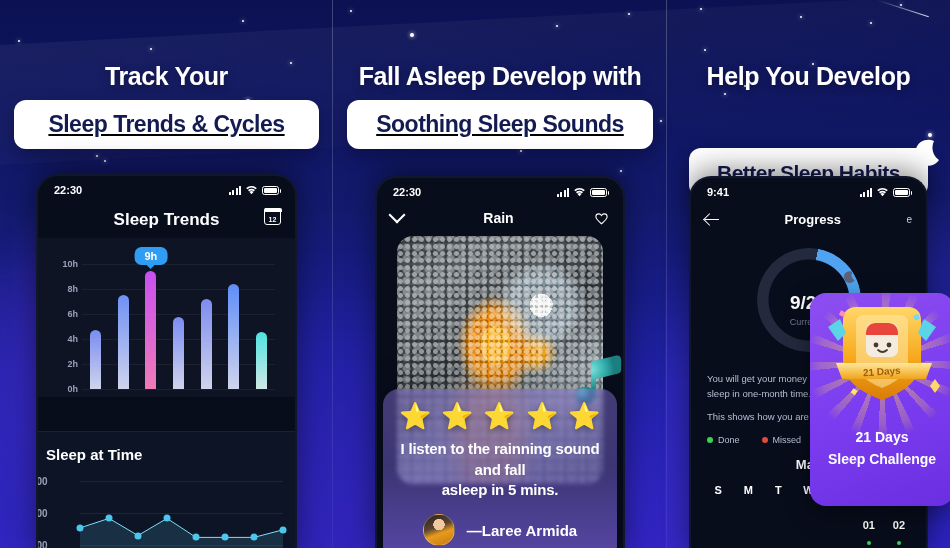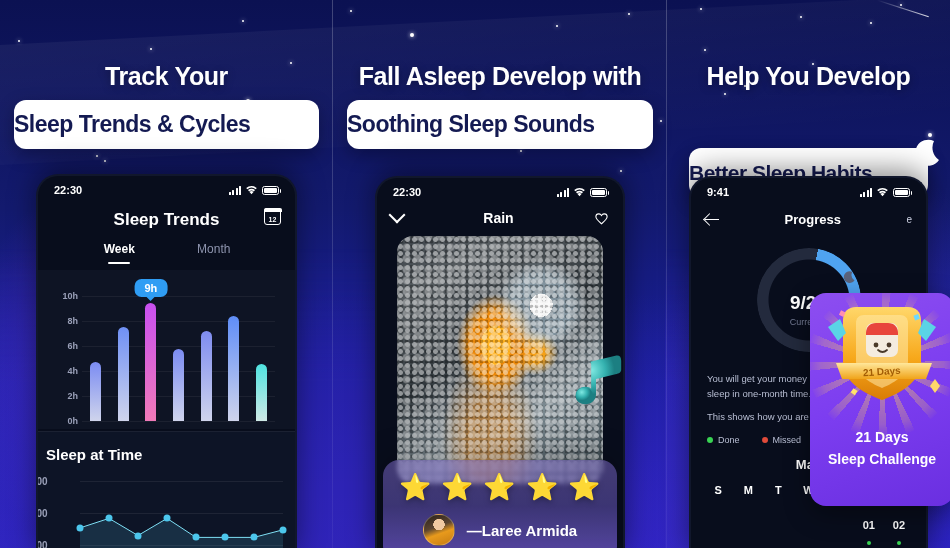--- a/index.html
+++ b/index.html
@@ -55,22 +55,23 @@
 
   
   .head-top {
     position:absolute; left:0; right:0; top:62px; text-align:center;
     color:#fff; font-size:25px; font-weight:bold; letter-spacing:-0.4px;
     text-shadow:0 2px 8px rgba(0,0,0,.35);
   }
   .head-card {
     position:absolute; left:14px; right:14px; top:100px;
     background:#fff; border-radius:12px; height:49px;
-    display:flex; align-items:center; justify-content:flex-start;
+    display:flex; align-items:center; justify-content:center;
     box-shadow:0 6px 18px rgba(0,0,0,.3);
+    text-decoration:underline;
   }
   .head-card span { color:#141a52; font-size:23px; font-weight:bold; letter-spacing:-0.5px; white-space:nowrap; }
   .panel:nth-child(3) .head-card { left:22px; right:22px;margin-top:48px; }
   .panel:nth-child(3) .head-card span{ font-size:21px; }
 
   .moon { position:absolute; right:8px; top:138px; width:34px; height:34px; }
 
   
   .phone {
     position:absolute; left:36px; right:36px; top:174px; bottom:-10px;
@@ -296,24 +297,20 @@
           </div>
         </div>
 
         <div class="p1-head">
           <span>Sleep Trends</span>
           <span class="cal-ico">
               <b>12</b>
             </span>
         </div>
 
-        <div class="tabs">
-          <div class="tab active"><span>Week</span></div>
-          <div class="tab"><span>Month</span></div>
-        </div>
 
         <div class="chart-wrap">
           <div class="chart">
             <div class="glines" id="bar-glines">
                 <div style="top: 100%;"></div>
                 <div style="top: 80%;"></div>
                 <div style="top: 60%;"></div>
                 <div style="top: 40%;"></div>
                 <div style="top: 20%;"></div>
                 <div style="top: 0%;"></div>
@@ -432,20 +429,24 @@
         </span>
 
         <div class="review">
           <div class="stars" id="stars-row">
               <span>⭐</span>
               <span>⭐</span>
               <span>⭐</span>
               <span>⭐</span>
               <span>⭐</span>
             </div>
+          <div class="rev-text">
+            <span>I listen to the rainning sound and fall</span><br>
+            <span>asleep in 5 mins.</span>
+          </div>
           <div class="rev-by">
             <span class="avatar"></span>
             <span class="rev-name">—Laree Armida</span>
           </div>
         </div>
       </div>
       <div class="divider" style="right:0"></div>
     </div>
 
     <div class="panel">

